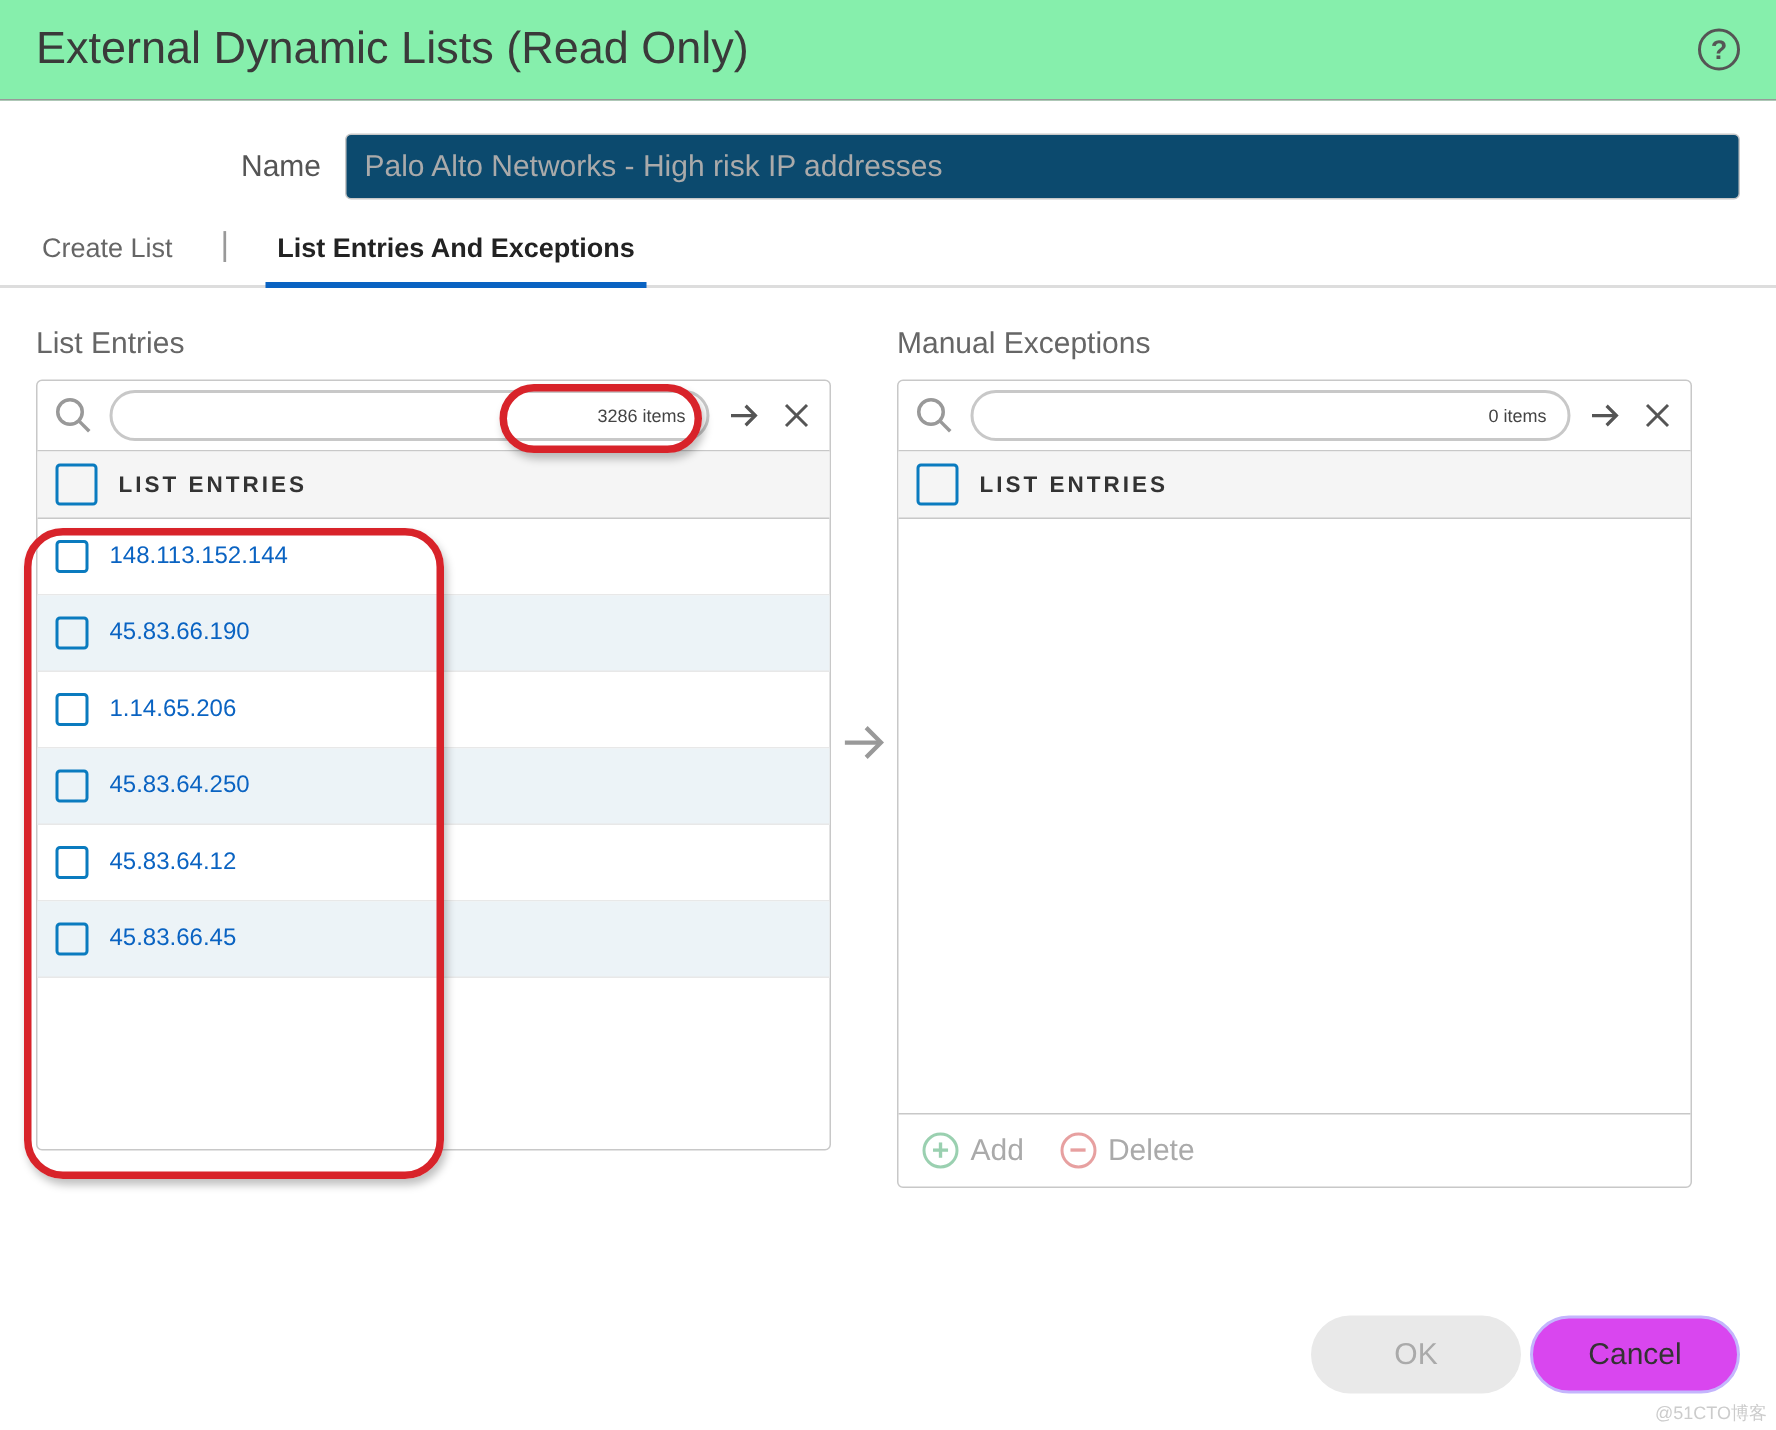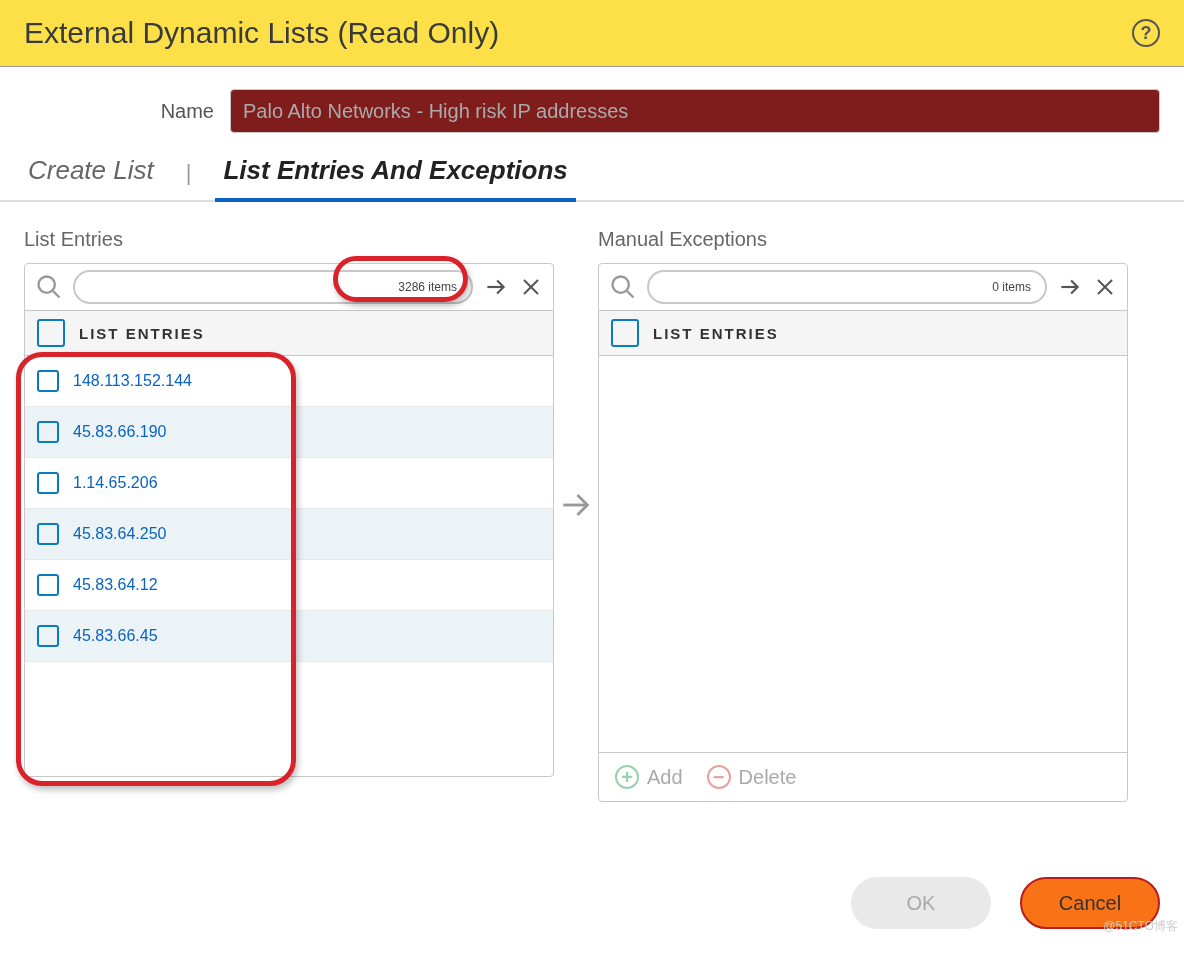--- a/index.html
+++ b/index.html
@@ -1,43 +1,43 @@
 <!DOCTYPE html>
 <html><head>
 <meta charset="utf-8">
 <style>
   * { box-sizing: border-box; font-family: -apple-system, "Segoe UI", Helvetica, Arial, sans-serif; }
   html, body { margin: 0; padding: 0; background: #fff; color: #333; }
   .dialog { width: 1184px; height: 953px; position: relative; }
 
   
   .dlg-header {
-    background: #fde047;
+    background: #86efac;
     border-bottom: 1px solid #999;
     padding: 16px 24px;
     display: flex; align-items: center; justify-content: space-between;
   }
   .dlg-title { font-size: 30px; color: #3a3a3a; font-weight: 400; }
   .help-circle {
     width: 28px; height: 28px; border: 2px solid #555; border-radius: 50%;
     display: flex; align-items: center; justify-content: center;
     font-weight: 700; color: #555; font-size: 18px; cursor: pointer;
   }
 
   
   .name-row { display: flex; align-items: center; padding: 22px 24px 10px; gap: 16px; }
   .name-row label { color: #555; font-size: 20px; width: 190px; text-align: right; }
   .name-input {
     flex: 1; height: 44px; border: 1px solid #c8c8c8; border-radius: 4px;
-    font-size: 20px; color: #aaa; padding: 0 12px; background: #7f1d1d;
+    font-size: 20px; color: #aaa; padding: 0 12px; background: #0c4a6e;
   }
 
   
   .tabs { display: flex; align-items: flex-end; gap: 28px; padding: 0 24px; border-bottom: 2px solid #ddd; }
-  .tab { font-size: 26px; color: #666; padding: 12px 4px 14px; cursor: pointer; position: relative; font-style: italic; }
+  .tab { font-size: 18px; color: #666; padding: 12px 4px 14px; cursor: pointer; position: relative; }
   .tab-sep { color: #999; font-size: 22px; padding-bottom: 14px; }
   .tab.active { color: #222; font-weight: 700; }
   .tab.active::after {
     content: ""; position: absolute; left: -4px; right: -4px; bottom: -2px;
     height: 4px; background: #0a63c2;
   }
 
   
   .panels { display: flex; gap: 5px; padding: 26px 24px 0; align-items: flex-start; }
   .panel { display: flex; flex-direction: column; width: 530px; }
@@ -86,31 +86,31 @@
   .panel-footer {
     display: flex; align-items: center; gap: 24px;
     padding: 12px 16px; border-top: 1px solid #c8c8c8; color: #aaa;
   }
   .panel-footer .ico { display: inline-flex; align-items: center; gap: 8px; font-size: 20px; }
   .circ { width: 24px; height: 24px; border: 2px solid #9ad0b0; border-radius: 50%; display:flex;align-items:center;justify-content:center;color:#9ad0b0;font-weight:700; }
   .circ.red { border-color:#e7a0a0; color:#e7a0a0; }
 
   .dlg-footer {
     position: absolute; right: 24px; bottom: 24px;
-    display: flex; gap: 29px;
+    display: flex; gap: 6px;
   }
   .btn {
     min-width: 140px; height: 52px; border-radius: 30px;
     display: flex; align-items: center; justify-content: center;
     font-size: 20px; cursor: pointer;
   }
   .btn-ok { background: #e9e9e9; color: #aaa; }
-  .btn-cancel { background: #f97316; color: #333; border: 2px solid #b91c1c; }
-
-  .watermark { position: absolute; right: 6px; bottom: 18px; font-size: 12px; color: #ccc; }
+  .btn-cancel { background: #d946ef; color: #333; border: 2px solid #c4b5fd; }
+
+  .watermark { position: absolute; right: 6px; bottom: 2px; font-size: 12px; color: #ccc; }
 </style>
 </head>
 <body>
 
 <div class="dialog">
 
   <div class="dlg-header">
     <div class="dlg-title">External Dynamic Lists (Read Only)</div>
     <div class="help-circle">?</div>
   </div>

